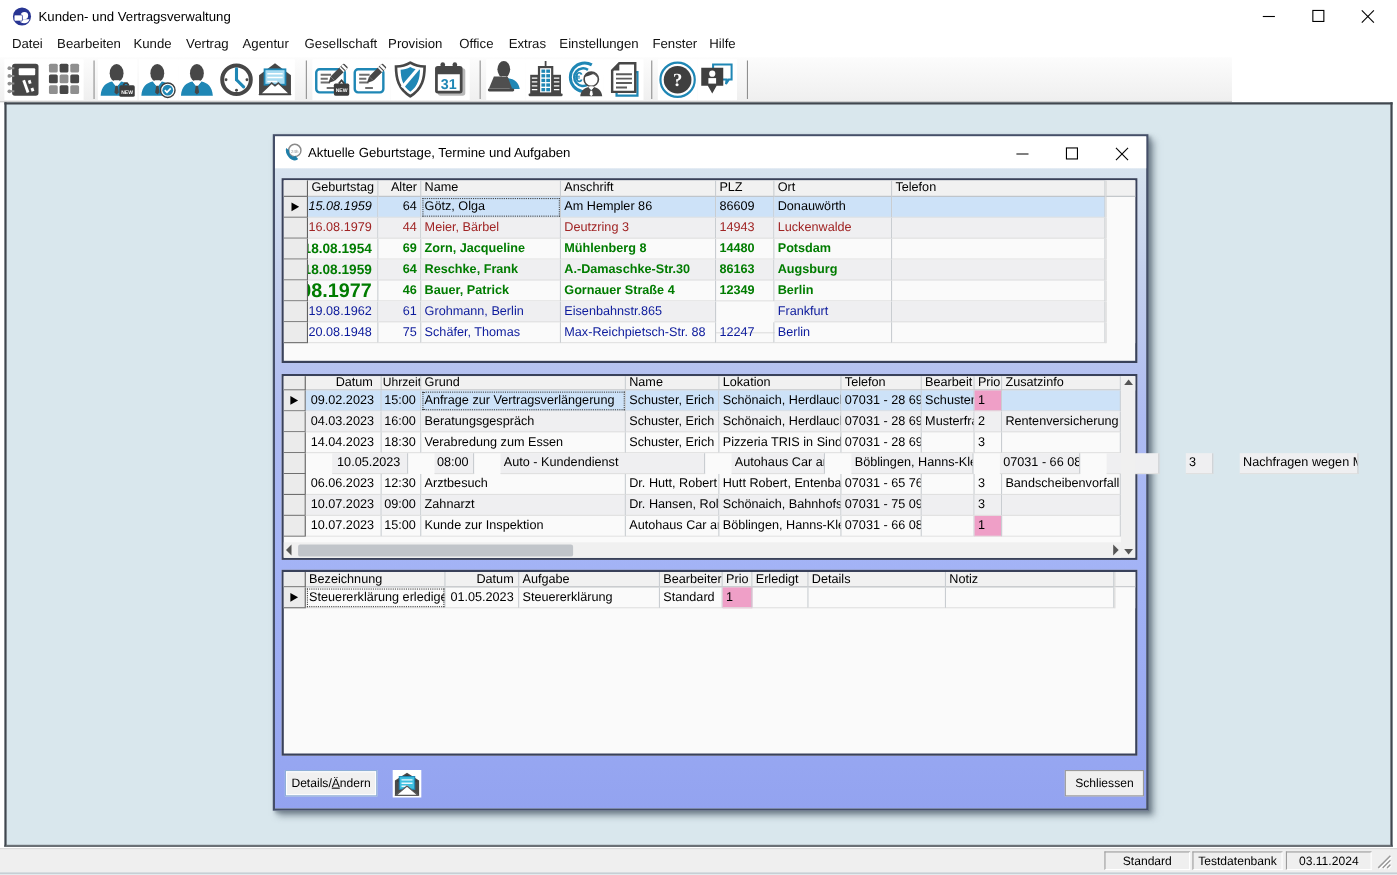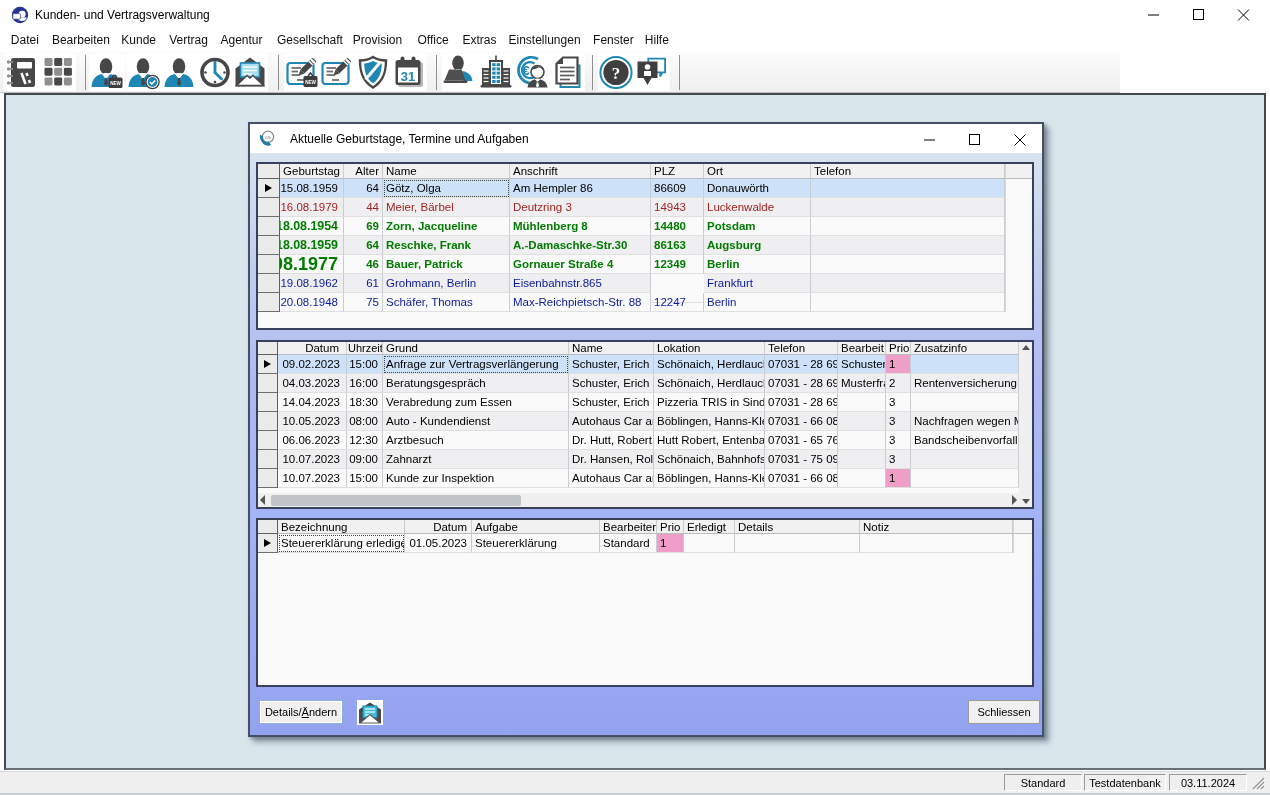--- a/index.html
+++ b/index.html
@@ -299,21 +299,21 @@
 </div>
 <div class="abs" style="left:0;top:793px;width:1270px;height:2px;background:#c6cfd4;"></div>
 
 <div class="abs" style="left:248px;top:122px;width:796px;height:615px;border:2px solid #454f68;background:linear-gradient(180deg,#dde9ef 0%,#c3cfee 22%,#aebbf2 42%,#a4b4f6 62%,#93a3f0 100%);box-shadow:5px 5px 6px rgba(88,104,117,0.6), 2px 2px 3px rgba(88,104,117,0.5);">
   <div class="abs" style="left:0;top:0;width:792px;height:29px;background:#fff;">
     <svg class="abs" style="left:8px;top:6px" width="17" height="17" viewBox="0 0 17 17">
       <circle cx="10" cy="6.8" r="5.6" fill="none" stroke="#8a8a8a" stroke-width="1.3"></circle>
       <text x="10" y="9" font-size="4" text-anchor="middle" fill="#8a8a8a" font-family="Liberation Sans">24h</text>
       <path d="M2.2,4.5 C1,7.5 3,12.5 7,15 C9.5,16.3 12,16 13,14.5 L10.5,11.5 C9.5,12.3 8.5,12.5 7.5,12 C5.5,11 4.3,8.5 5,6.8 Z" fill="#1f7ea8"></path>
     </svg>
-    <span class="abs" style="left:40px;top:8px;font-size:12px;color:#000;">Aktuelle Geburtstage, Termine und Aufgaben</span>
+    <span class="abs" style="left:30px;top:8px;font-size:12px;color:#000;">Aktuelle Geburtstage, Termine und Aufgaben</span>
     <svg class="abs" style="left:658px;top:0" width="132" height="29" viewBox="0 0 132 29">
       <g stroke="#000" stroke-width="1" fill="none">
         <line x1="16" y1="16" x2="27" y2="16"></line>
         <rect x="61.5" y="10.5" width="10" height="10"></rect>
         <line x1="106.5" y1="10.5" x2="117.5" y2="21.5"></line>
           <line x1="117.5" y1="10.5" x2="106.5" y2="21.5"></line>
       </g>
     </svg>
   </div>
 
@@ -326,21 +326,21 @@
         <div class="hc" style="width:141px;">Anschrift</div>
         <div class="hc" style="width:53px;">PLZ</div>
         <div class="hc" style="width:107px;">Ort</div>
         <div class="hc" style="width:194px;">Telefon</div>
         <div class="filler" style="width:27px;border-bottom:1px solid #b9bdc1;background:#f1f1f1;"></div>
       </div>
 <div class="drow" style="height:19px;">
         <div class="dc mk" style="width:22px;">
           <div class="tri"></div>
         </div>
-        <div class="dc r sel" style="width:64px;padding-right:5px;">15.08.1959</div>
+        <div class="dc r sel" style="width:64px;padding-right:5px;font-style:italic;">15.08.1959</div>
         <div class="dc r sel" style="width:39px;">64</div>
         <div class="dc sel focus" style="width:127px;">Götz, Olga</div>
         <div class="dc sel" style="width:141px;">Am Hempler 86</div>
         <div class="dc sel" style="width:53px;">86609</div>
         <div class="dc sel" style="width:107px;">Donauwörth</div>
         <div class="dc sel" style="width:194px;"></div>
         <div class="filler" style="width:27px;"></div>
       </div>
 <div class="drow" style="height:19px;">
         <div class="dc mk" style="width:22px;"></div>
@@ -454,21 +454,21 @@
         <div class="dc r " style="width:69px;padding-right:6px;">14.04.2023</div>
         <div class="dc r " style="width:36px;padding-right:4px;">18:30</div>
         <div class="dc " style="width:186px;">Verabredung zum Essen</div>
         <div class="dc " style="width:85px;">Schuster, Erich</div>
         <div class="dc " style="width:111px;">Pizzeria TRIS in Sindelf</div>
         <div class="dc " style="width:73px;">07031 - 28 69</div>
         <div class="dc " style="width:48px;"></div>
         <div class="dc " style="width:25px;">3</div>
         <div class="dc " style="width:108px;"></div>
       </div>
-<div class="drow" style="height:19px;">
+<div class="drow" style="height:19px;gap:24px;">
         <div class="dc mk" style="width:20px;"></div>
         <div class="dc r alt" style="width:69px;padding-right:6px;">10.05.2023</div>
         <div class="dc r alt" style="width:36px;padding-right:4px;">08:00</div>
         <div class="dc alt" style="width:186px;">Auto - Kundendienst</div>
         <div class="dc alt" style="width:85px;">Autohaus Car an</div>
         <div class="dc alt" style="width:111px;">Böblingen, Hanns-Klem</div>
         <div class="dc alt" style="width:73px;">07031 - 66 08</div>
         <div class="dc alt" style="width:48px;"></div>
         <div class="dc alt" style="width:25px;">3</div>
         <div class="dc alt" style="width:108px;">Nachfragen wegen Mä</div>

